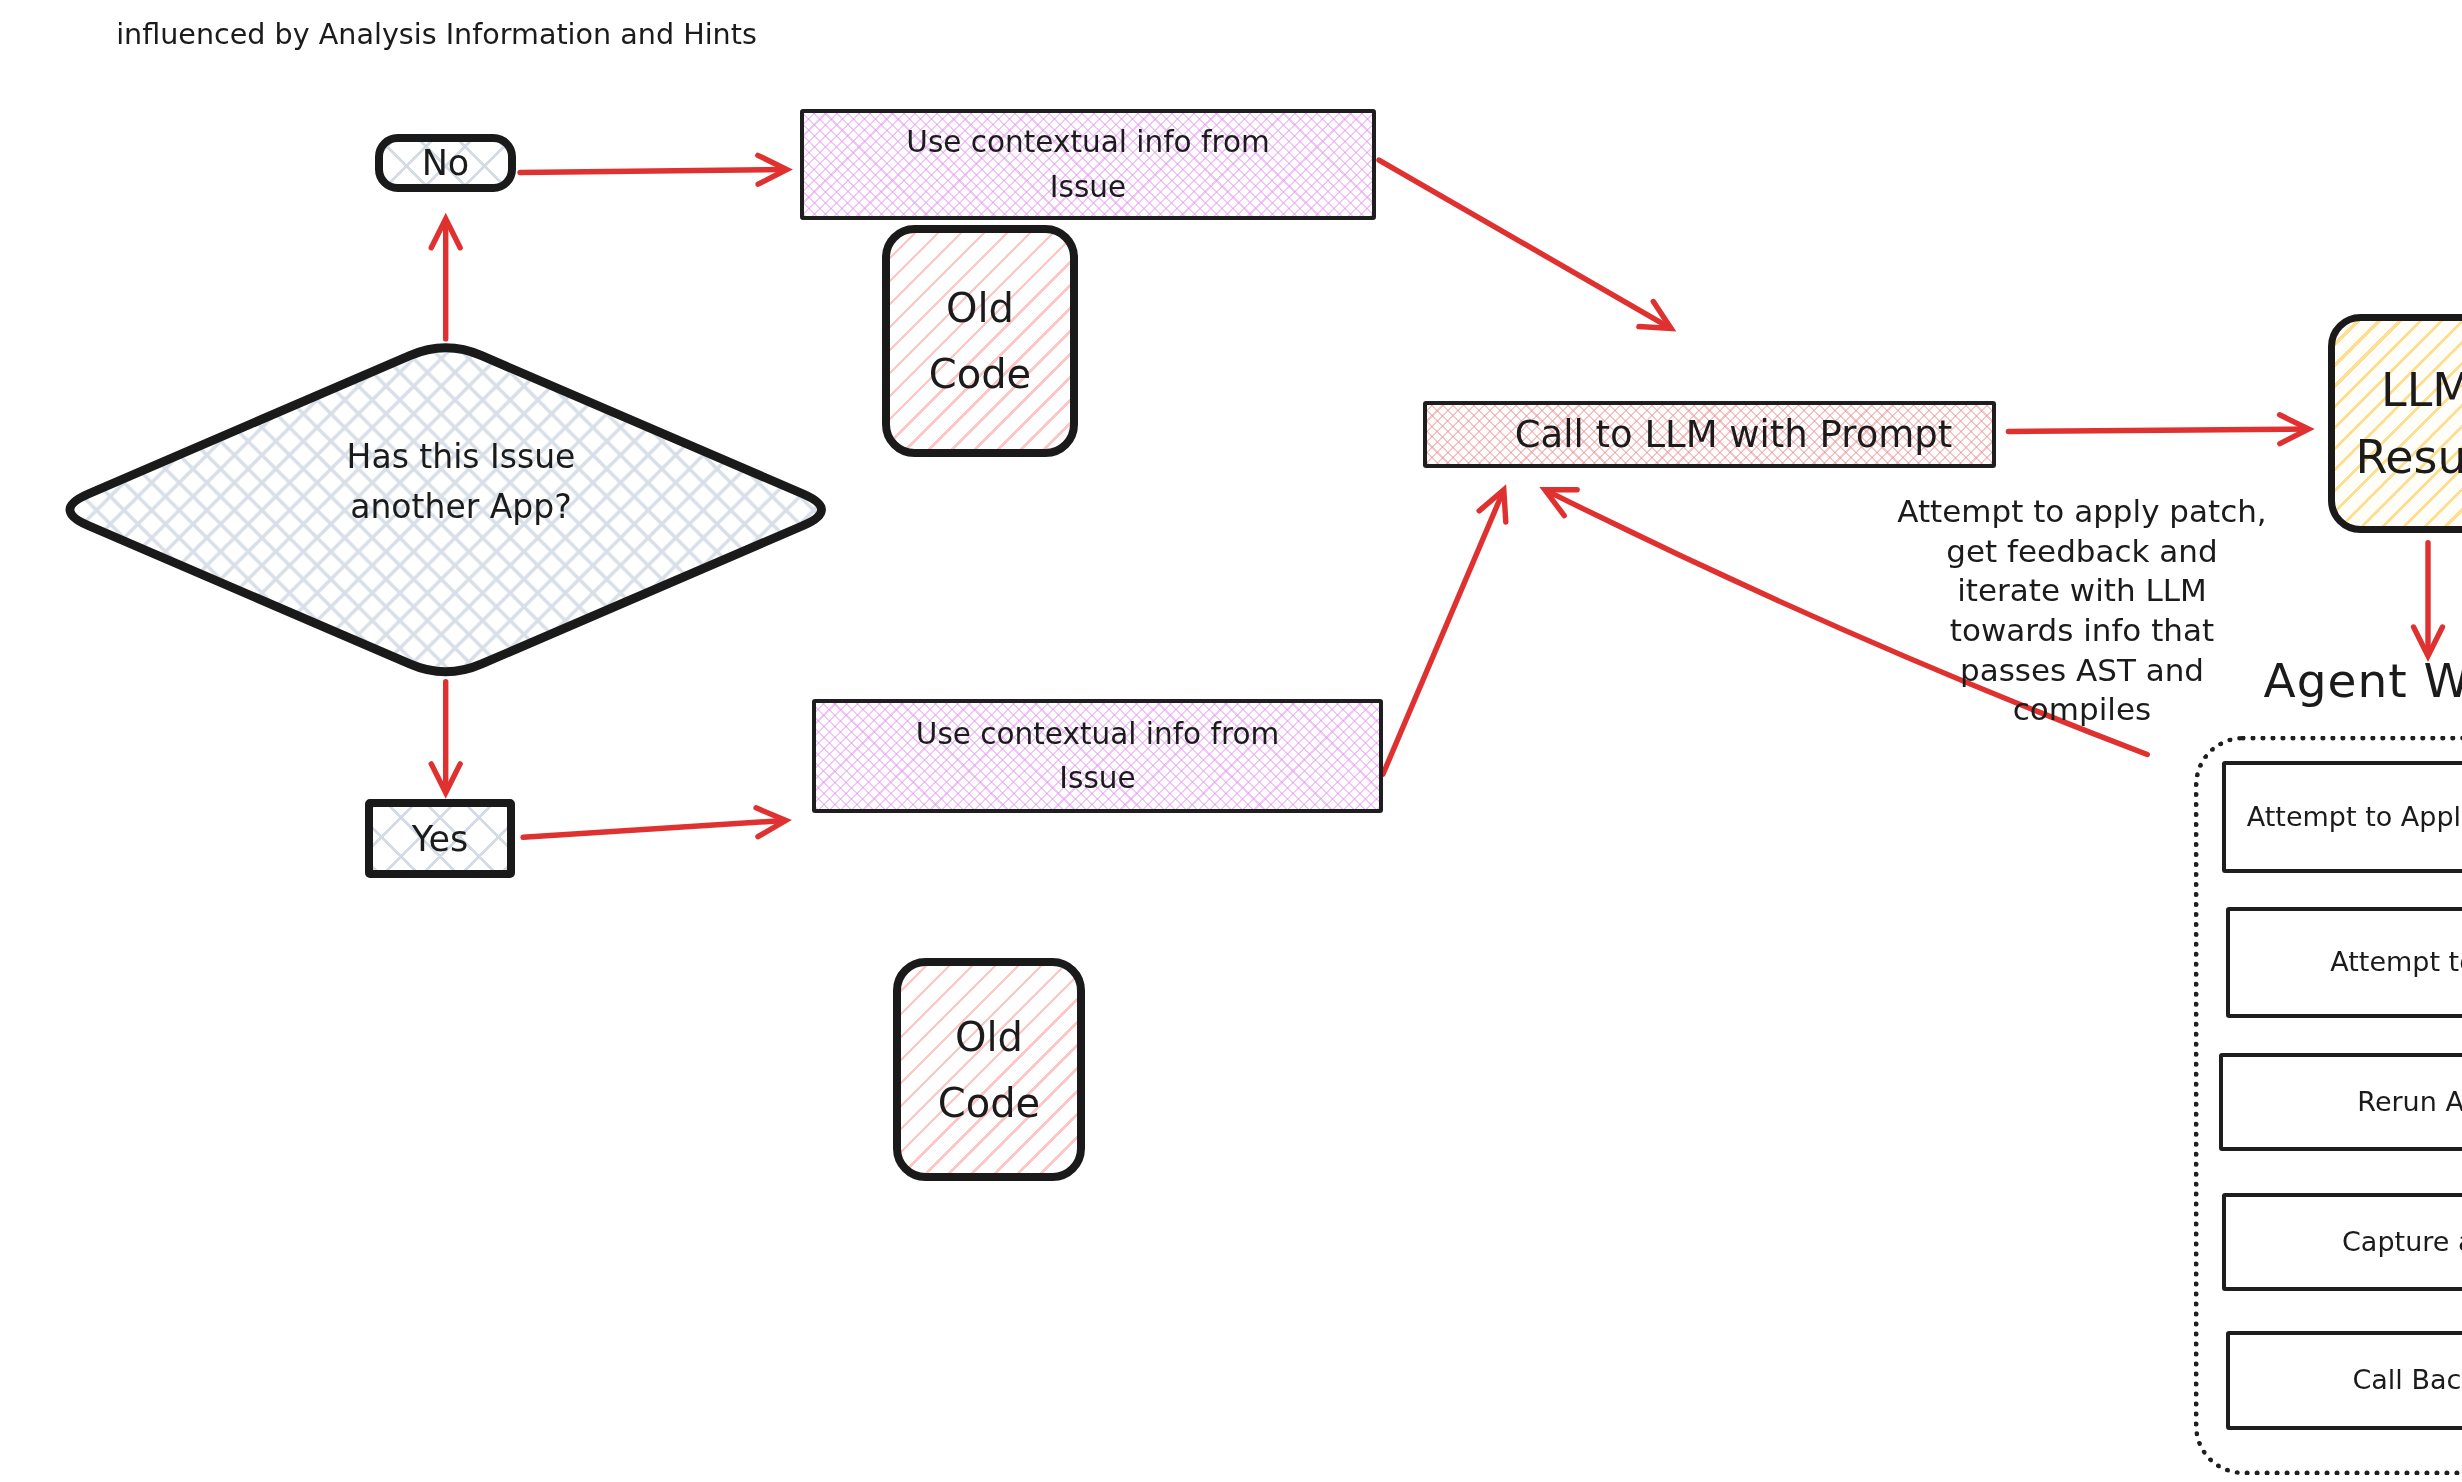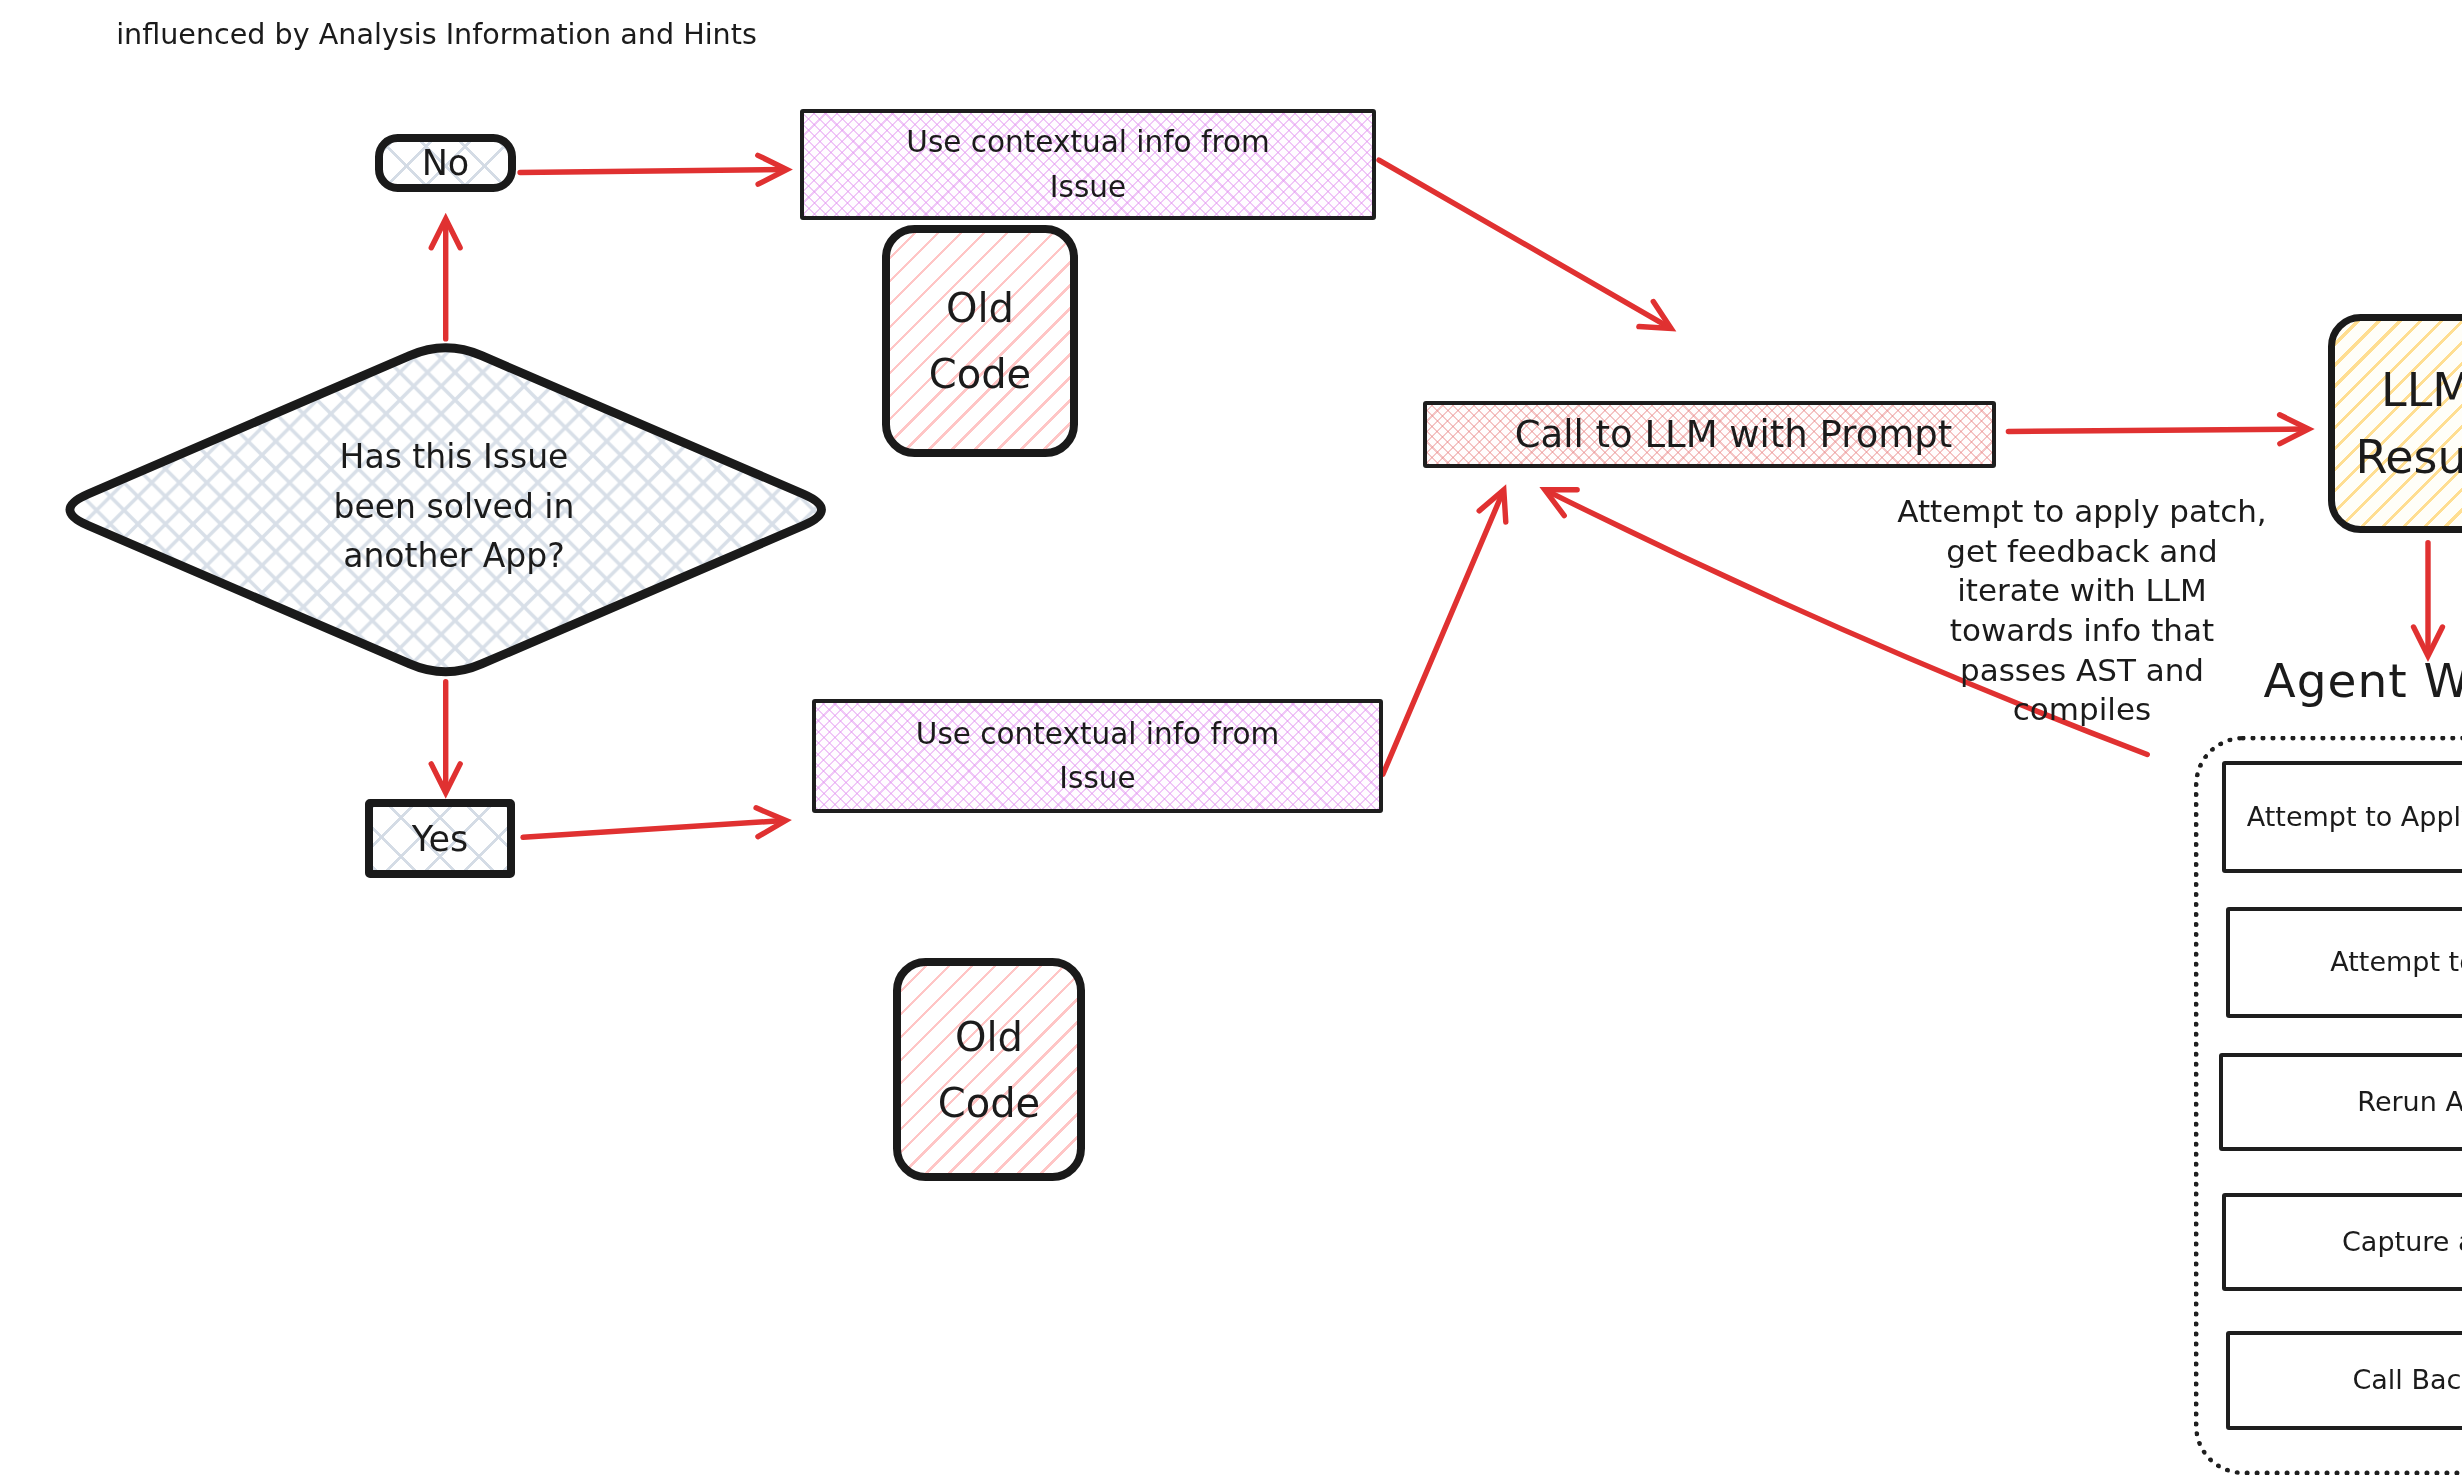--- a/index.html
+++ b/index.html
@@ -64,21 +64,21 @@
     background-color: #fffef8;
     background-image:
       repeating-linear-gradient(135deg, rgba(255,205,90,0.65) 0 3px, transparent 3px 14.8px);
   }
   .thin-border  { border: 4.4px solid #1e1e1e; border-radius: 3px; }
   .thick-border { border: 8.4px solid #1a1a1a; }
 
   
   #note          { left: 94px;  top: 12.3px;   width: 685px; font-size: 28.6px; line-height: 1.6; }
   #no-box        { left: 375px;  top: 134px;  width: 141px;  height: 58px; border-radius: 22.7px; font-size: 35px; }
-  #diamond-text  { left: 257px;  top: 432px;  width: 394px;  font-size: 33px; line-height: 1.5; }
+  #diamond-text  { left: 264px;  top: 432px;  width: 394px;  font-size: 33px; line-height: 1.5; }
   #yes-box       { left: 365px;  top: 799px; width: 150px;  height: 79px; border-radius: 5px; font-size: 35px; }
   #purple-top    { left: 800px; top: 109px;  width: 576px; height: 111px; font-size: 29.5px; line-height: 1.5; }
   #old-top       { left: 882px; top: 225px;  width: 196px;  height: 232px; border-radius: 32.5px; font-size: 40px; line-height: 1.65; }
   #purple-b1     { left: 812px; top: 699px; width: 571px; height: 114px; font-size: 29.5px; line-height: 1.5; }
   #purple-b2     { left: 809px; top: 821px; width: 575px; height: 130px; font-size: 29.5px; line-height: 1.5; }
   #old-bottom    { left: 893px; top: 958px; width: 192px;  height: 223px; border-radius: 32.5px; font-size: 40px; line-height: 1.65; }
   #call-box      { left: 1423px; top: 401px;  width: 573px; height: 67px; font-size: 37px; }
   #llm-box       { left: 2328px; top: 314px;  width: 197px;  height: 219px; border-radius: 32.5px; border-width: 7.4px; font-size: 46px; line-height: 1.45; }
   #iterate-note  { left: 1895px; top: 492px; width: 374px;  font-size: 31px; line-height: 1.28; }
   #aw-title      { left: 2187px; top: 653px; width: 537px; font-size: 47px; letter-spacing: 1px; }
@@ -132,21 +132,20 @@
       <path d="M 4930 1102 L 4930 1328" marker-end="url(#ah)"></path>
     </g>
   </svg>
 
   <div id="note" class="textblock">
     <div>influenced by Analysis Information and Hints</div>
   </div>
 
   <div id="diamond-text" class="textblock">
     <div>Has this Issue</div>
-    <div>been solved in</div>
     <div>another App?</div>
   </div>
 
   <div id="no-box" class="node thick-border hatch-gray">
     <span>No</span>
   </div>
   <div id="yes-box" class="node thick-border hatch-gray">
     <span>Yes</span>
   </div>
 

